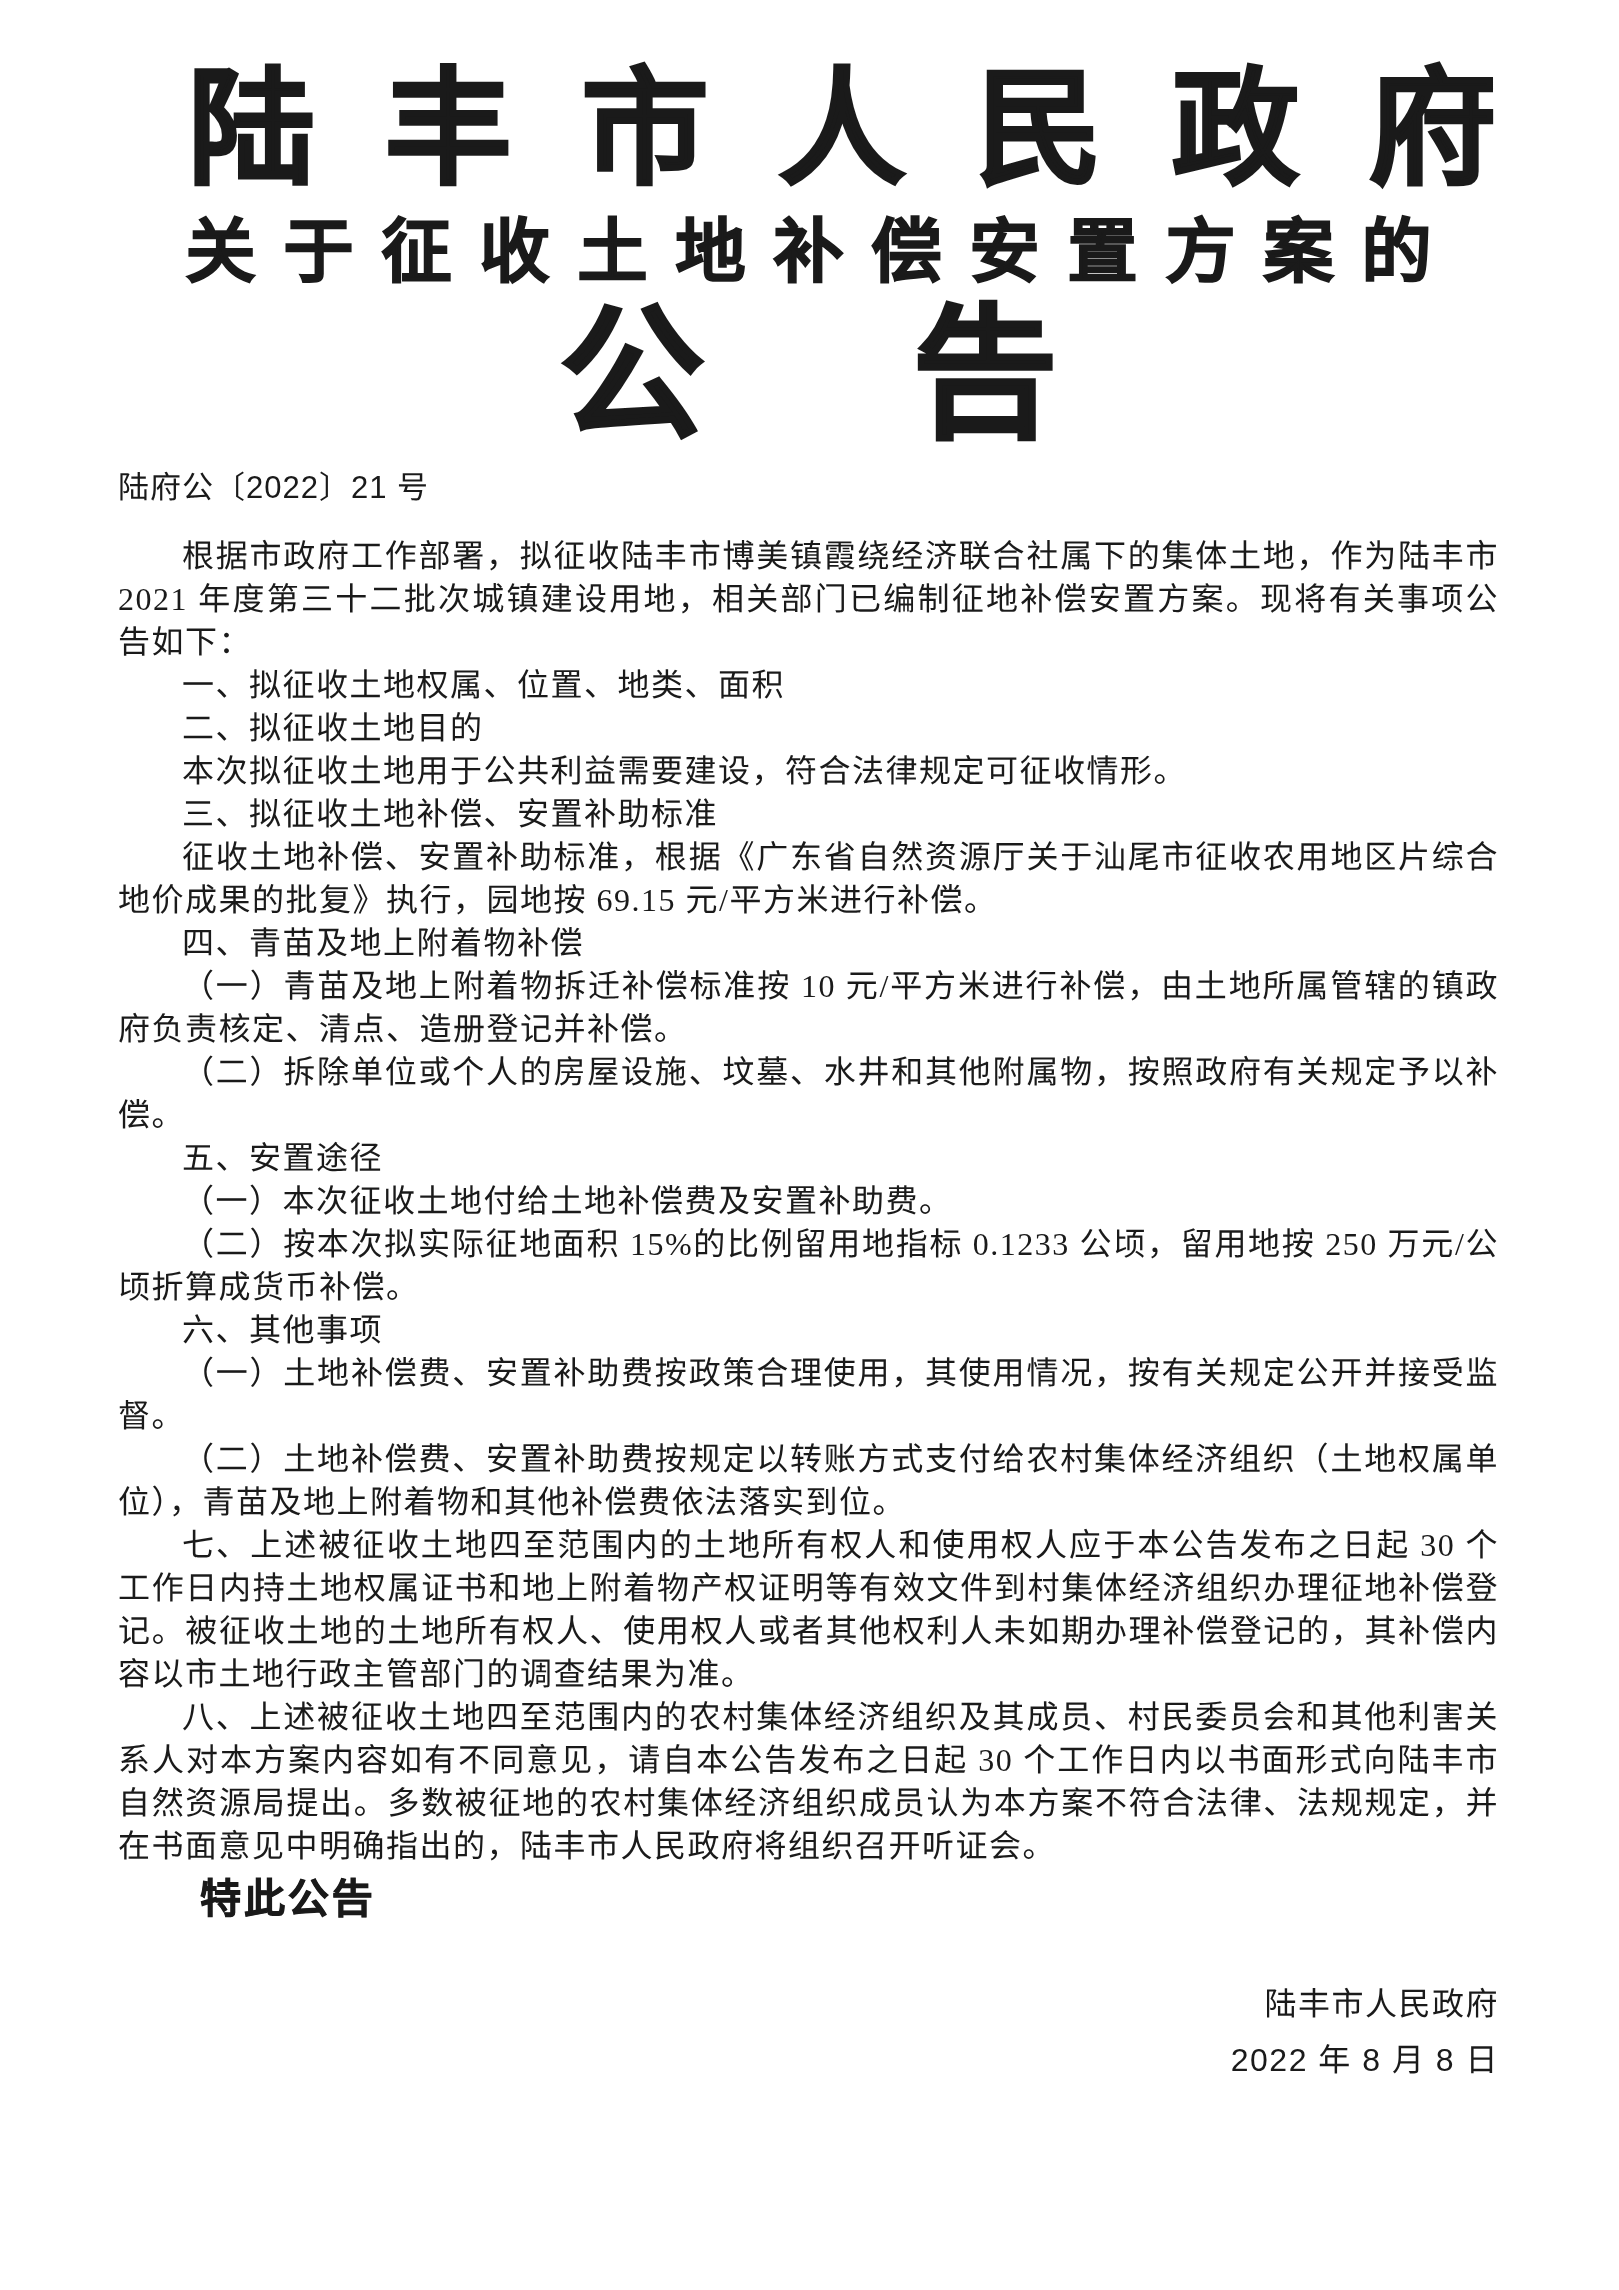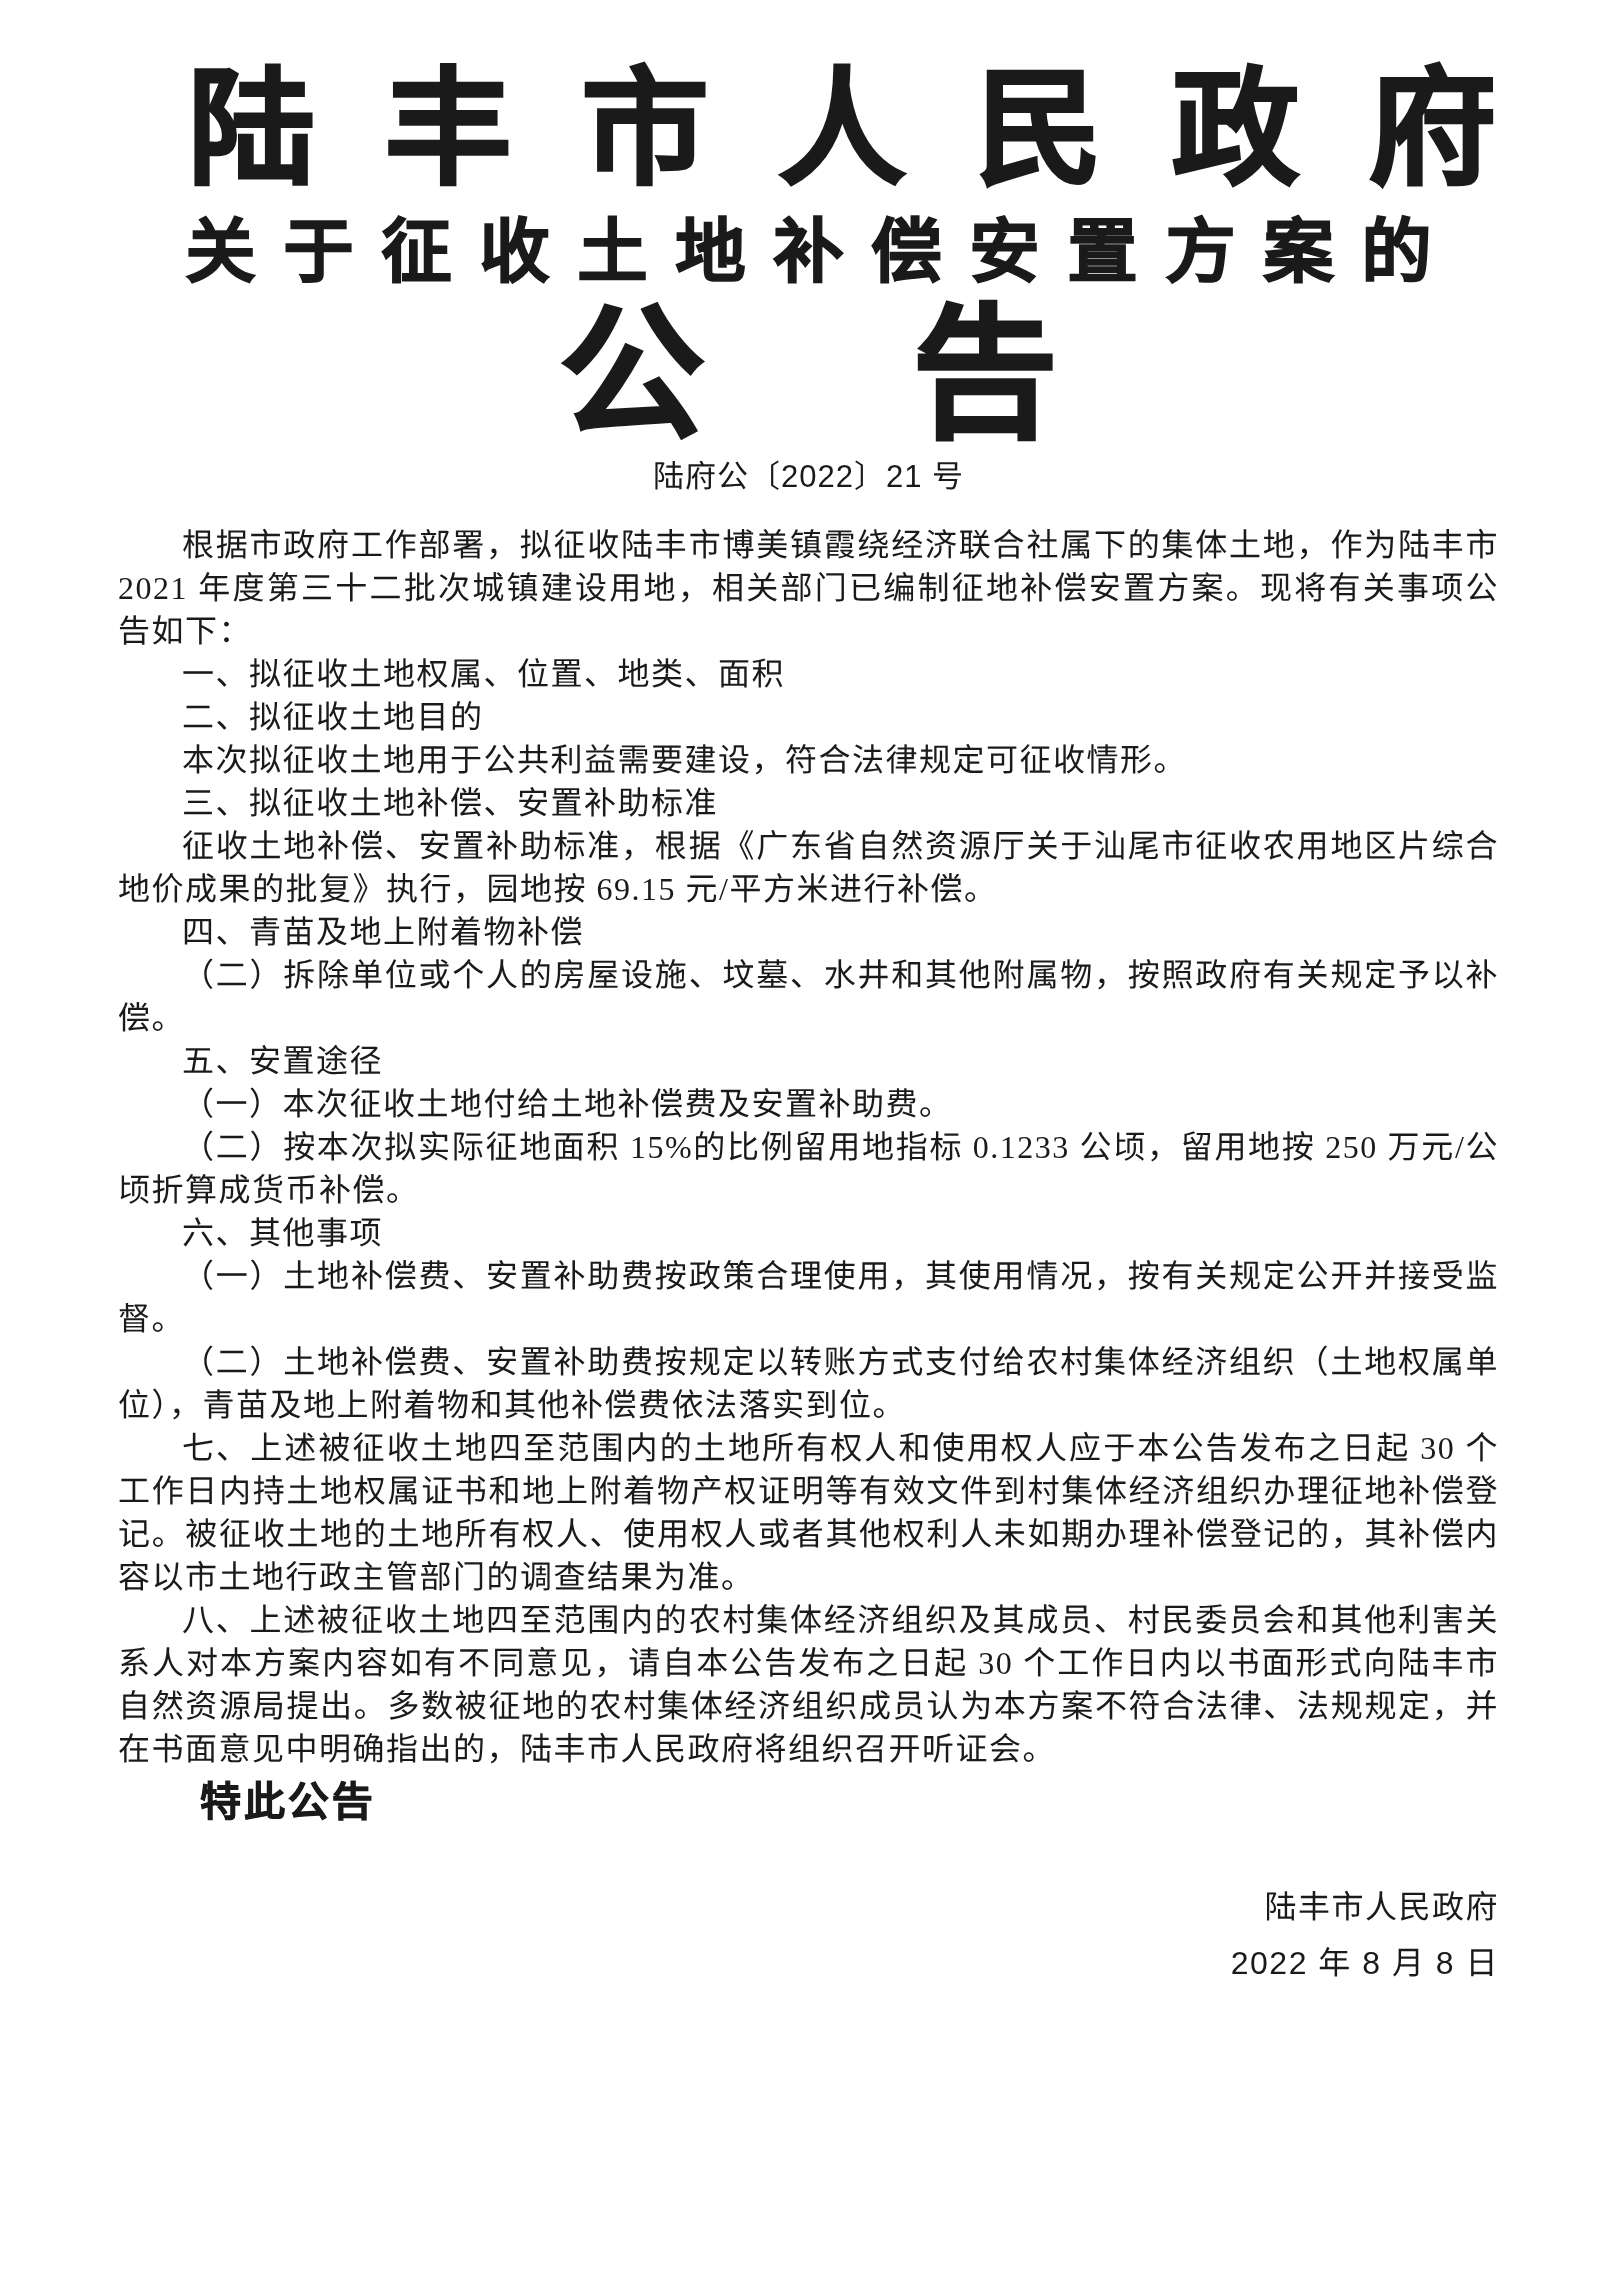--- a/index.html
+++ b/index.html
@@ -49,24 +49,24 @@
     display: flex;
     justify-content: center;
     column-gap: 208px;
     font-family: "DejaVu Serif", "Liberation Serif", serif;
     font-size: 145px;
     font-weight: 900;
     line-height: 1.0;
     -webkit-text-stroke: 2.5px currentColor;
   }
   .doc-number {
-    margin-top: 11px;
+    margin-top: 22px;
     font-size: 31px;
     line-height: 1.2;
-    text-align: center;
+    text-align: left;
     letter-spacing: 1px;
   }
   
   .body-text {
     margin-top: 29px;
     font-size: 32px;
     line-height: 43px;
     letter-spacing: 1.5px;
     text-align: justify;
     font-family: Liberation Serif, serif;
@@ -109,20 +109,21 @@
   <div class="doc-number">陆府公〔2022〕21 号</div>
 
   <div class="body-text">
     <p>根据市政府工作部署，拟征收陆丰市博美镇霞绕经济联合社属下的集体土地，作为陆丰市 2021 年度第三十二批次城镇建设用地，相关部门已编制征地补偿安置方案。现将有关事项公告如下：</p>
     <p>一、拟征收土地权属、位置、地类、面积</p>
     <p>二、拟征收土地目的</p>
     <p>本次拟征收土地用于公共利益需要建设，符合法律规定可征收情形。</p>
     <p>三、拟征收土地补偿、安置补助标准</p>
     <p>征收土地补偿、安置补助标准，根据《广东省自然资源厅关于汕尾市征收农用地区片综合地价成果的批复》执行，园地按 69.15 元/平方米进行补偿。</p>
     <p>四、青苗及地上附着物补偿</p>
+    <p>（一）青苗及地上附着物拆迁补偿标准按 10 元/平方米进行补偿，由土地所属管辖的镇政府负责核定、清点、造册登记并补偿。</p>
     <p>（二）拆除单位或个人的房屋设施、坟墓、水井和其他附属物，按照政府有关规定予以补偿。</p>
     <p>五、安置途径</p>
     <p>（一）本次征收土地付给土地补偿费及安置补助费。</p>
     <p>（二）按本次拟实际征地面积 15%的比例留用地指标 0.1233 公顷，留用地按 250 万元/公顷折算成货币补偿。</p>
     <p>六、其他事项</p>
     <p>（一）土地补偿费、安置补助费按政策合理使用，其使用情况，按有关规定公开并接受监督。</p>
     <p>（二）土地补偿费、安置补助费按规定以转账方式支付给农村集体经济组织（土地权属单位），青苗及地上附着物和其他补偿费依法落实到位。</p>
     <p>七、上述被征收土地四至范围内的土地所有权人和使用权人应于本公告发布之日起 30 个工作日内持土地权属证书和地上附着物产权证明等有效文件到村集体经济组织办理征地补偿登记。被征收土地的土地所有权人、使用权人或者其他权利人未如期办理补偿登记的，其补偿内容以市土地行政主管部门的调查结果为准。</p>
     <p>八、上述被征收土地四至范围内的农村集体经济组织及其成员、村民委员会和其他利害关系人对本方案内容如有不同意见，请自本公告发布之日起 30 个工作日内以书面形式向陆丰市自然资源局提出。多数被征地的农村集体经济组织成员认为本方案不符合法律、法规规定，并在书面意见中明确指出的，陆丰市人民政府将组织召开听证会。</p>
   </div>

